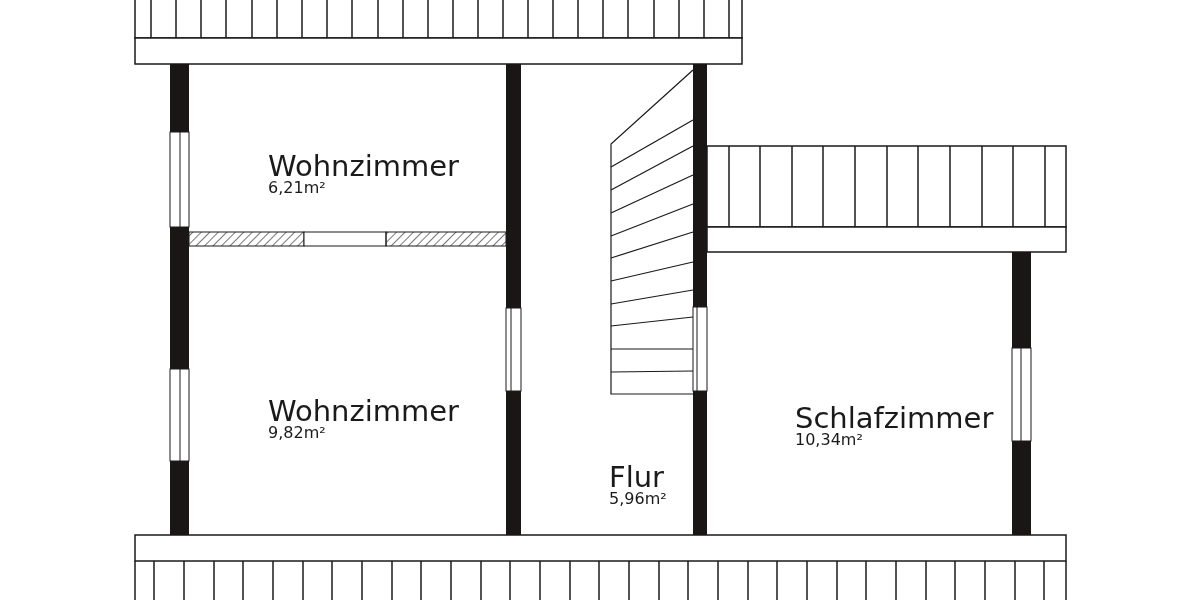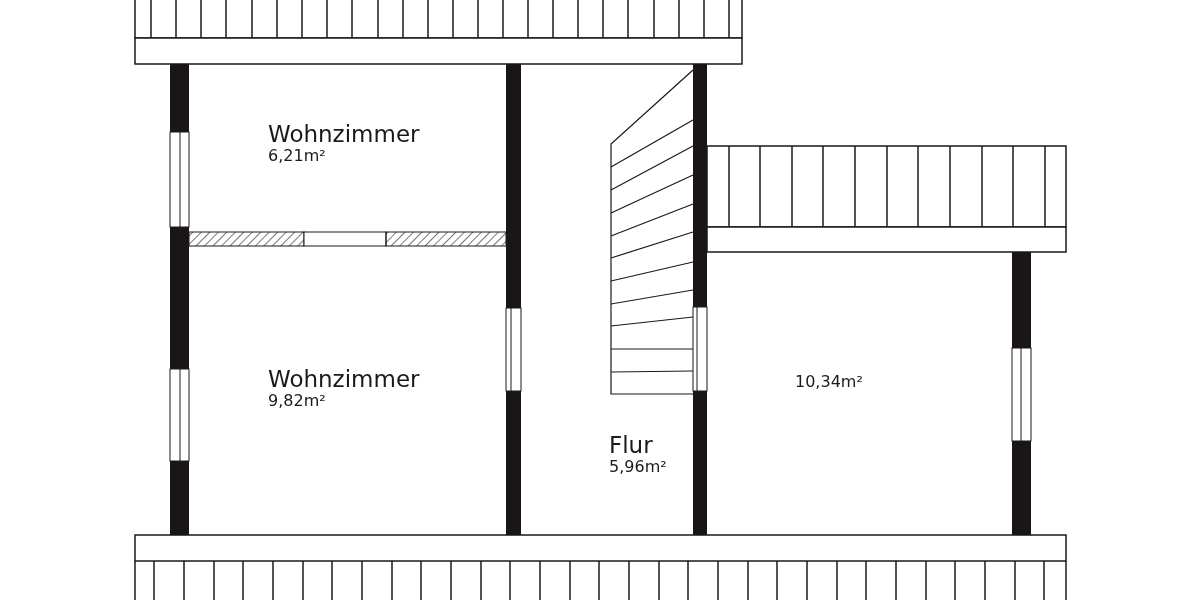--- a/index.html
+++ b/index.html
@@ -1,19 +1,19 @@
 <!DOCTYPE html>
 <html><head>
 <meta charset="utf-8">
 <style>
   html, body { margin:0; padding:0; background:#ffffff; }
   body { width:1200px; height:600px; position:relative; overflow:hidden; font-family:"DejaVu Sans", sans-serif; }
   #plan { position:absolute; left:0; top:0; }
   .label { position:absolute; color:#1a1a1a; white-space:nowrap; }
-  .room-name { font-size:23px; line-height:26px; }
+  .room-name { font-size:29px; line-height:26px;margin-top:32px; }
   .room-area { font-size:16px; line-height:18px; }
 </style>
 </head>
 <body>
 
 <svg id="plan" width="1200" height="600" viewBox="0 0 1200 600">
   <defs>
     <pattern id="hatch" width="6" height="6" patternUnits="userSpaceOnUse" patternTransform="rotate(45)">
       <line x1="0" y1="0" x2="0" y2="6" stroke="#1a1a1a" stroke-width="1.2"></line>
     </pattern>
@@ -163,14 +163,15 @@
 </div>
 <div class="label" style="left:268px; top:366px;">
   <div class="room-name">Wohnzimmer</div>
   <div class="room-area">9,82m²</div>
 </div>
 <div class="label" style="left:609px; top:432px;">
   <div class="room-name">Flur</div>
   <div class="room-area">5,96m²</div>
 </div>
 <div class="label" style="left:795px; top:373px;">
+  <div class="room-name">Schlafzimmer</div>
   <div class="room-area">10,34m²</div>
 </div>
 
 </body></html>

